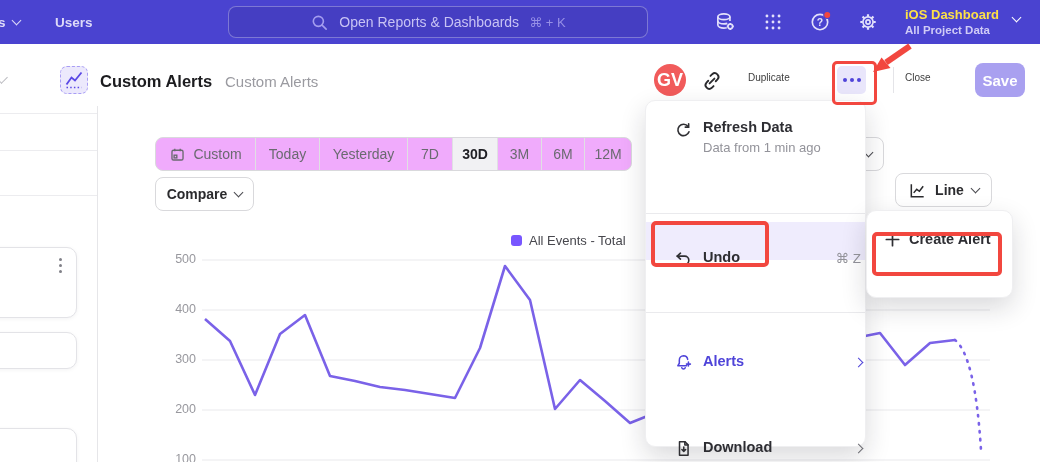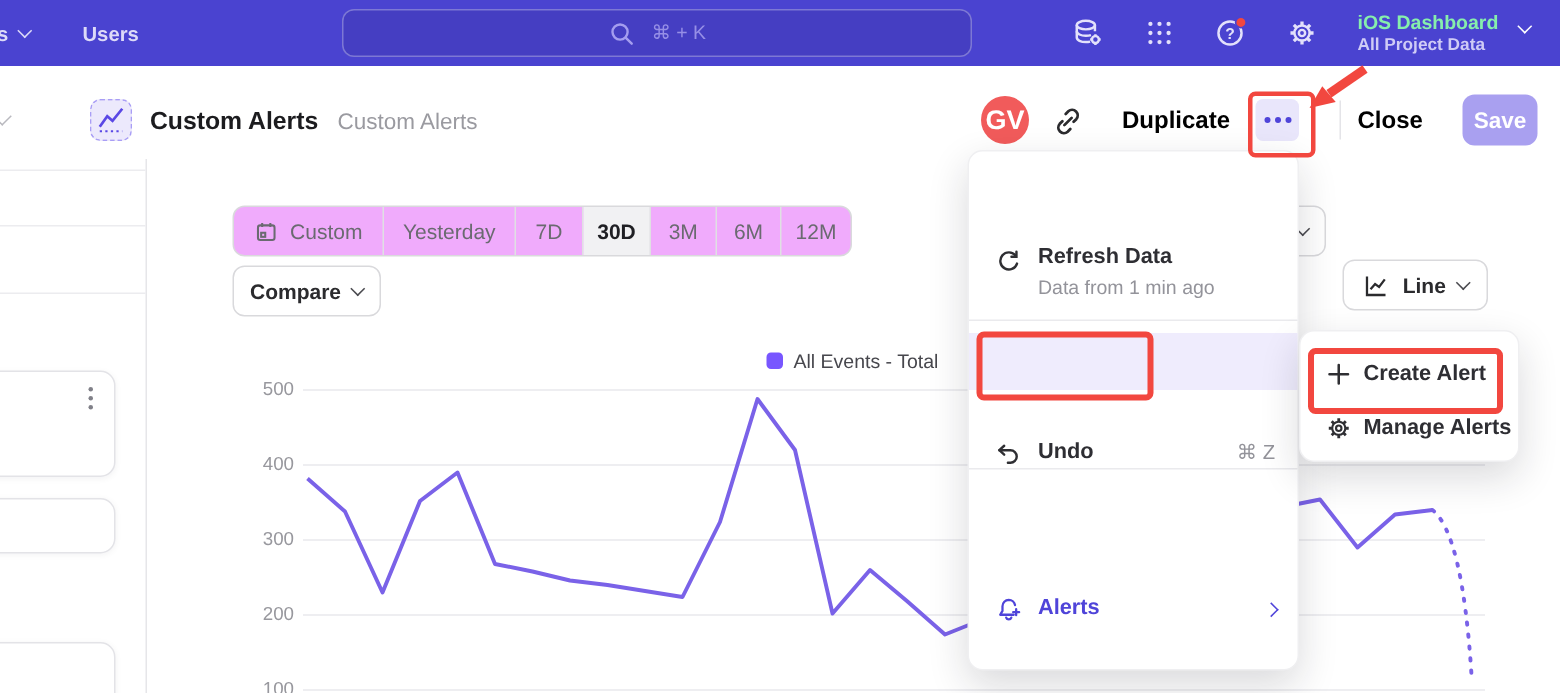--- a/index.html
+++ b/index.html
@@ -13,32 +13,32 @@
   .nav-item{position:absolute;top:0;height:44px;display:flex;align-items:center;gap:7px;
             color:#DDDAF8;font-size:13.5px;font-weight:600;cursor:pointer;}
   .chev{display:inline-block;width:6px;height:6px;border-right:1.7px solid currentColor;
         border-bottom:1.7px solid currentColor;transform:rotate(45deg);margin-top:-3px;}
   .searchpill{position:absolute;left:228px;top:6px;width:420px;height:32px;border-radius:8px;
               background:#453EC2;border:1px solid rgba(255,255,255,.30);display:flex;align-items:center;
               justify-content:center;gap:10px;color:#C8C3F4;font-size:14px;cursor:pointer;box-sizing:border-box;}
   .searchpill .short{color:#968FE6;font-size:13px;}
   .nav-ic{position:absolute;top:11px;width:22px;height:22px;color:#E3E1FB;cursor:pointer;}
   .proj{position:absolute;left:905px;top:6px;width:100px;cursor:pointer;}
-  .proj .p1{color:#86efac;font-size:13px;font-weight:700;line-height:17px;white-space:nowrap;}
+  .proj .p1{color:#fde047;font-size:13px;font-weight:700;line-height:17px;white-space:nowrap;}
   .proj .p2{color:#CFCBF6;font-size:11.5px;font-weight:700;line-height:15px;white-space:nowrap;}
 
   
   .hdr-title{position:absolute;left:100px;top:72px;font-size:16.5px;font-weight:700;color:#1C1C1F;}
   .hdr-bc{position:absolute;left:225px;top:73px;font-size:15px;color:#9A9AA0;}
   .title-ic{position:absolute;left:60px;top:66px;width:28px;height:28px;border-radius:7px;
             background:#ECE9FC;border:1px dashed #A99EF5;box-sizing:border-box;color:#5A48E5;}
   .avatar{position:absolute;left:654px;top:64px;width:32px;height:32px;border-radius:50%;background:#F15B5B;
           color:#fff;font-size:18px;font-weight:700;display:flex;align-items:center;justify-content:center;cursor:pointer;}
   .linkic{position:absolute;left:701px;top:70px;width:22px;height:22px;color:#2B2B2E;cursor:pointer;}
-  .hdr-txtbtn{position:absolute;top:72px;font-size:16px;font-weight:700;color:#000000;cursor:pointer;}
+  .hdr-txtbtn{position:absolute;top:72px;font-size:10px;font-weight:400;color:#404040;cursor:pointer;}
   .morebtn{position:absolute;left:837px;top:66px;width:29px;height:28px;border-radius:5px;background:#E9E6FB;
            display:flex;align-items:center;justify-content:center;gap:3px;cursor:pointer;}
   .morebtn i{width:4px;height:4px;border-radius:50%;background:#4F44D9;}
   .vdiv{position:absolute;left:893px;top:67px;width:1px;height:26px;background:#E4E4E8;}
   .savebtn{position:absolute;left:975px;top:63px;width:50px;height:34px;border-radius:8px;background:#A9A0F0;
            color:#fff;font-size:15px;font-weight:600;border:none;cursor:pointer;}
   .nav-frag{position:absolute;left:-3px;top:73px;width:8px;height:8px;border-right:1.7px solid #B9B9BF;
             border-bottom:1.7px solid #B9B9BF;transform:rotate(45deg);}
 
   
@@ -64,32 +64,32 @@
   
   .legend{position:absolute;left:511px;top:233px;display:flex;align-items:center;gap:7px;z-index:2;}
   .legend .sw{width:11px;height:11px;border-radius:3px;background:#7856FF;}
   .legend .lt{font-size:13px;color:#47474D;}
   .ylabels{position:absolute;left:158px;top:0;width:38px;height:462px;z-index:1;}
   .ylabels span{position:absolute;left:0;width:100%;text-align:right;font-size:12.5px;color:#98989E;}
 
   
   .menu{position:absolute;left:645px;top:100px;width:221px;height:347px;background:#fff;border-radius:10px;
         border:1px solid #EFEFF1;box-shadow:0 10px 26px rgba(25,25,40,.16);z-index:5;box-sizing:border-box;}
-  .m-row{position:absolute;left:1px;width:100%;display:flex;align-items:center;cursor:pointer;margin-top:44px;}
+  .m-row{position:absolute;left:12px;width:100%;display:flex;align-items:center;cursor:pointer;}
   .m-ic{position:absolute;left:16px;width:19px;height:19px;color:#2F2F33;}
   .m-lab{position:absolute;left:45px;font-size:14.5px;font-weight:600;color:#2E2E33;white-space:nowrap;}
   .m-sub{position:absolute;left:45px;font-size:13px;color:#93939A;white-space:nowrap;}
   .m-short{position:absolute;right:16px;font-size:13.5px;color:#93939A;}
   .m-div{position:absolute;left:0;width:100%;height:1px;background:#EAEAED;}
   .m-chev{position:absolute;right:15px;width:6px;height:6px;border-right:1.8px solid #6D6D73;
           border-bottom:1.8px solid #6D6D73;transform:rotate(-45deg);}
   .m-alerts-bg{position:absolute;left:0;top:121px;width:100%;height:38px;background:#EFECFD;}
 
   
-  .submenu{position:absolute;left:866px;top:220px;width:147px;height:88px;background:#fff;border-radius:10px;
+  .submenu{position:absolute;left:866px;top:210px;width:147px;height:88px;background:#fff;border-radius:10px;
            border:1px solid #EFEFF1;box-shadow:0 10px 26px rgba(25,25,40,.16);z-index:6;box-sizing:border-box;}
   .sm-row{position:absolute;left:0;width:100%;height:36px;display:flex;align-items:center;cursor:pointer;}
   .sm-ic{position:absolute;left:16px;width:19px;height:19px;color:#2F2F33;}
   .sm-lab{position:absolute;left:42px;font-size:14.5px;font-weight:700;color:#2E2E33;white-space:nowrap;}
 
   
   .redbox{position:absolute;border:4px solid #F2473F;border-radius:5px;z-index:7;pointer-events:none;}
 </style>
 </head>
 <body>
@@ -122,20 +122,23 @@
 
   <div class="seg">
     <div class="s" style="width:100px;">
       <svg width="17" height="17" viewBox="0 0 20 20" fill="none" stroke="#6A6A70" stroke-width="1.6">
         <rect x="3.5" y="5" width="13" height="11.5" rx="1.8"></rect>
           <path d="M6.8 3.2v3M13.2 3.2v3"></path>
           <rect x="6" y="10.8" width="3.2" height="3.2"></rect>
       </svg>
       <span>Custom</span>
     </div>
+    <div class="s" style="width:64px;">
+        <span>Today</span>
+      </div>
     <div class="s" style="width:88px;">
         <span>Yesterday</span>
       </div>
     <div class="s" style="width:45px;">
         <span>7D</span>
       </div>
     <div class="s sel" style="width:45px;text-align:right;">
         <span>30D</span>
       </div>
     <div class="s" style="width:44px;">
@@ -217,20 +220,21 @@
     </div>
     <div class="nav-item" style="left:55px;">
         <span>Users</span>
       </div>
 
     <div class="searchpill">
       <svg width="19" height="19" viewBox="0 0 20 20" fill="none" stroke="#A49DEF" stroke-width="1.7" stroke-linecap="round">
         <circle cx="8.8" cy="8.8" r="5.3"></circle>
           <path d="M12.7 12.7L17 17"></path>
       </svg>
+      <span>Open Reports &amp; Dashboards</span>
       <span class="short">⌘ + K</span>
     </div>
 
     <div class="nav-ic" style="left:714px;">
       <svg width="22" height="22" viewBox="0 0 20 20" fill="none" stroke="currentColor" stroke-width="1.5">
         <ellipse cx="9" cy="5.2" rx="5.5" ry="2.6"></ellipse>
         <path d="M3.5 5.2v7.6c0 1.5 2.5 2.7 5.5 2.7.9 0 1.8-.1 2.6-.3M14.5 5.2V9"></path>
         <path d="M3.5 9c0 1.5 2.5 2.7 5.5 2.7 1.1 0 2.2-.15 3.1-.45"></path>
         <circle cx="14.8" cy="14" r="2.1"></circle>
         <path d="M14.8 10.8v1.1M14.8 16.1v1.1M11.6 14h1.1M16.9 14h1.1"></path>
@@ -332,28 +336,20 @@
     </div>
   </div>
 
   <div class="submenu">
     <div class="sm-row" style="top:10px;">
       <svg class="sm-ic" viewBox="0 0 20 20" fill="none" stroke="currentColor" stroke-width="1.8" stroke-linecap="round">
         <path d="M10 3.5v13M3.5 10h13"></path>
       </svg>
       <span class="sm-lab">Create Alert</span>
     </div>
-    <div class="sm-row" style="top:46px;">
-      <svg class="sm-ic" viewBox="0 0 20 20" fill="none" stroke="currentColor" stroke-width="1.5">
-        <circle cx="10" cy="10" r="4.6"></circle>
-          <circle cx="10" cy="10" r="1.9"></circle>
-        <path stroke-width="2" d="M14.8 10H17M13.4 13.4l1.55 1.55M10 14.8V17M6.6 13.4l-1.55 1.55M5.2 10H3M6.6 6.6L5.05 5.05M10 5.2V3M13.4 6.6l1.55-1.55"></path>
-      </svg>
-      <span class="sm-lab">Manage Alerts</span>
-    </div>
   </div>
 
   <div class="redbox" style="left:832px;top:61px;width:39px;height:38px;border-width:3.5px;"></div>
   <div class="redbox" style="left:651px;top:221px;width:110px;height:38px;"></div>
   <div class="redbox" style="left:872px;top:232px;width:122px;height:36px;"></div>
   <svg class="abs" style="left:860px;top:40px;z-index:7;pointer-events:none;" width="60" height="40" viewBox="0 0 60 40">
     <line x1="50" y1="6" x2="26" y2="22.5" stroke="#F2473F" stroke-width="6"></line>
     <polygon points="13,32 21.5,17.5 30.5,28" fill="#F2473F"></polygon>
   </svg>
 

